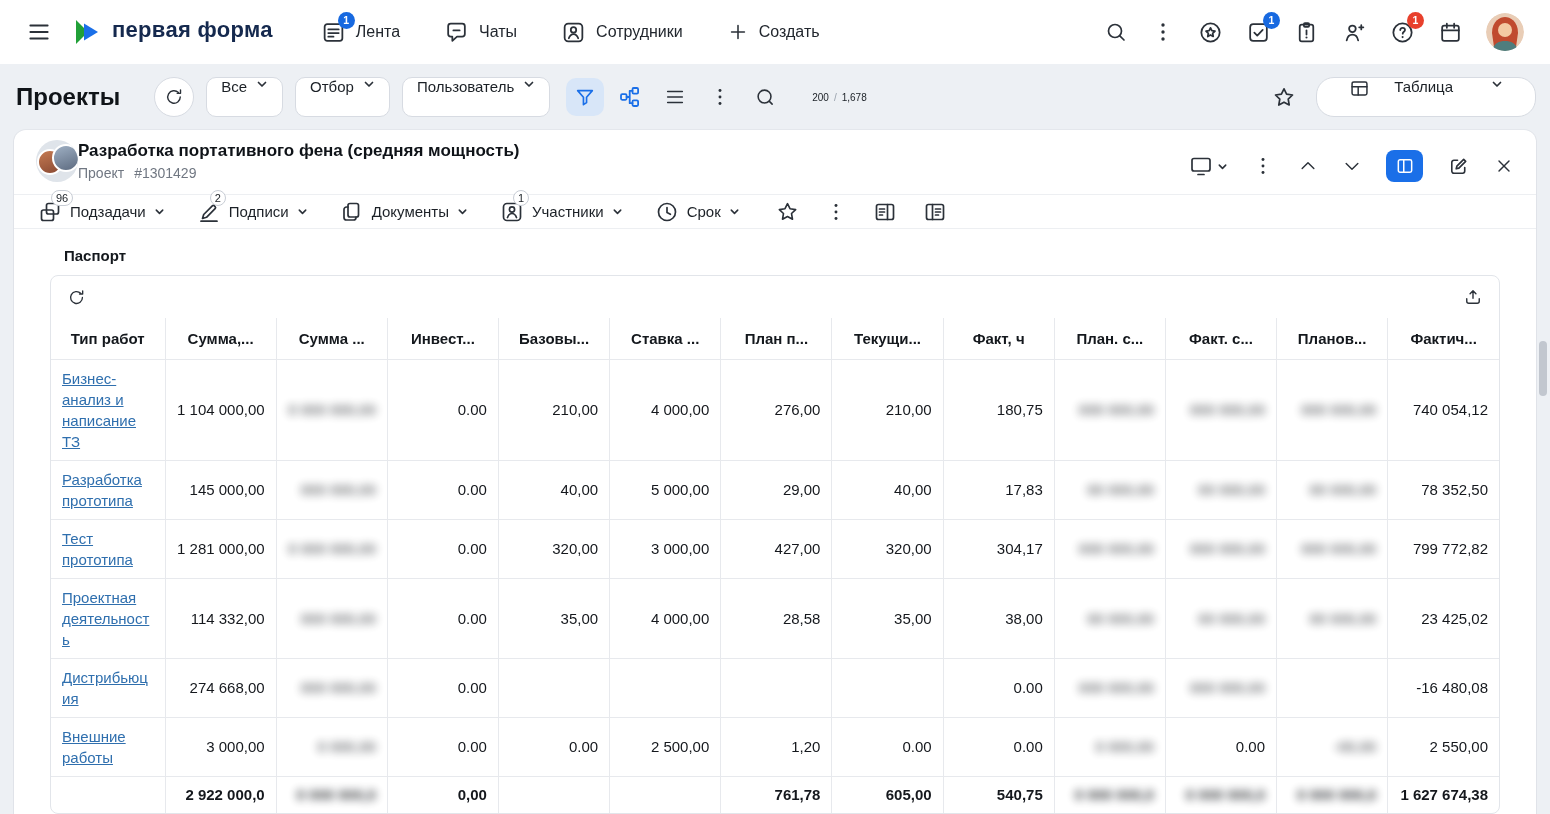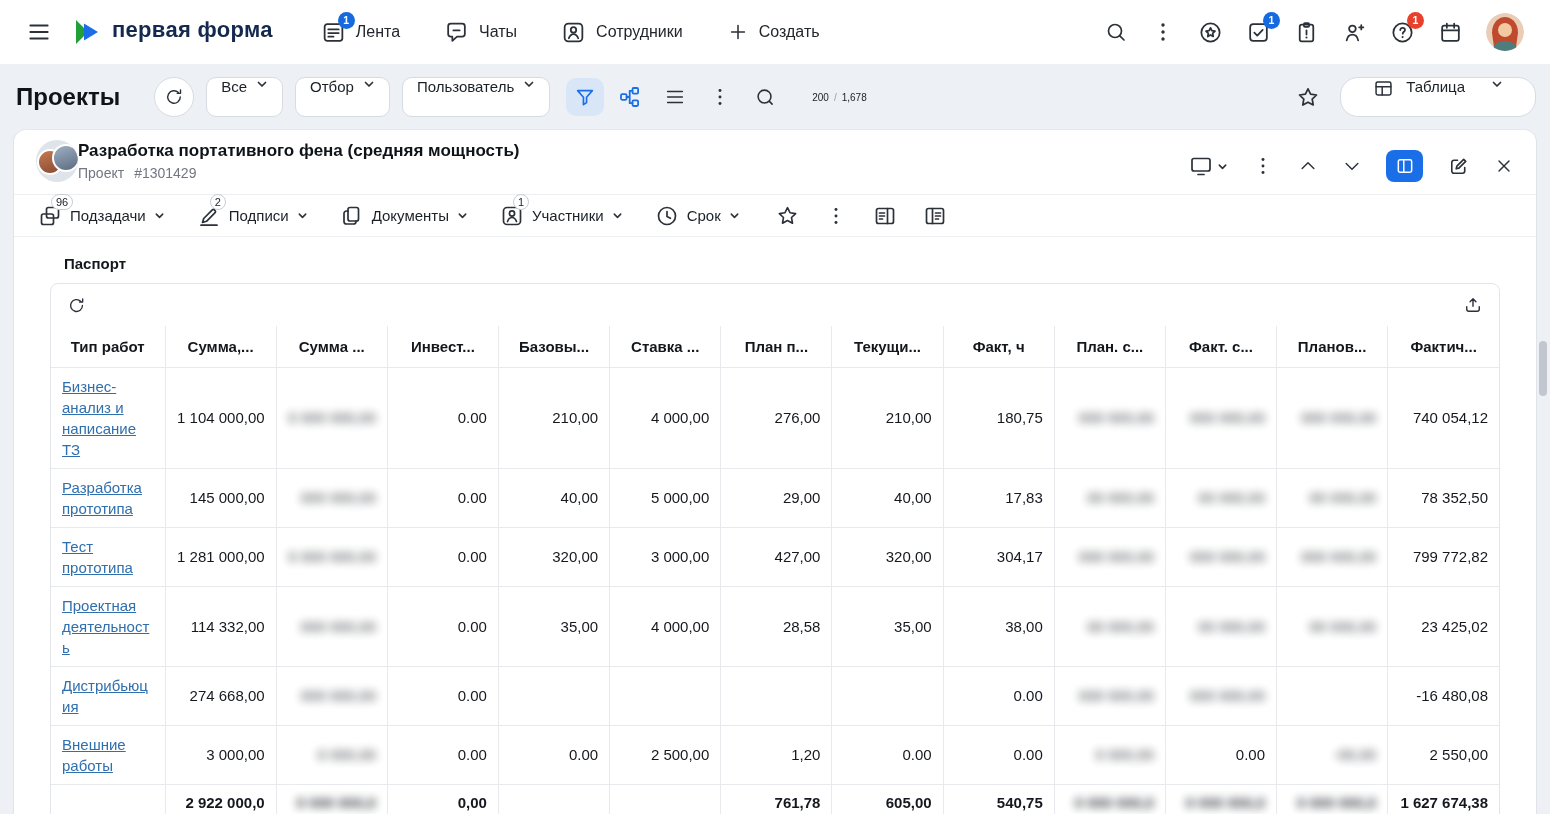--- a/index.html
+++ b/index.html
@@ -56,21 +56,21 @@
   .task-headings { line-height:1.25; }
   .task-title { font-size:17px; font-weight:700; color:#0f1318; }
   .task-sub { font-size:14px; color:#70778"#"; }
   .task-sub { font-size:14px; color:#707782; display:flex; gap:10px; margin-top:3px; }
   .card-actions { margin-left:auto; display:flex; align-items:center; gap:24px; }
   .card-actions > * { cursor:pointer; }
   .with-chev { display:flex; align-items:center; gap:4px; }
   .blue-tile { width:37px; height:32px; background:#1a6fe8; border-radius:8px; display:flex; align-items:center; justify-content:center; }
 
   
-  .tabs { display:flex; align-items:center; gap:32px; padding:0 24px; height:43px;
+  .tabs { display:flex; align-items:center; gap:32px; padding:0 24px; height:35px;
           border-top:1px solid #edeff2; border-bottom:1px solid #edeff2; }
   .tab { display:flex; align-items:center; gap:8px; font-size:15px; color:#1c2127; cursor:pointer; }
   .tab-badge { position:absolute; top:-10px; left:13px; background:#fff; border:1px solid #c8cdd5;
                border-radius:8px; font-size:11px; padding:0 4px; color:#1b2026; line-height:14px; white-space:nowrap; }
   .tab-extra { display:flex; align-items:center; gap:26px; margin-left:4px; }
   .tab-extra > * { cursor:pointer; }
 
   
   .content { padding:18px 36px 18px; }
   .section-title { font-weight:700; font-size:15px; color:#14181d; margin:0 0 11px 14px; }
@@ -280,21 +280,21 @@
   </div>
   <span class="counter">
     <span>200</span><span class="sep">/</span><span>1,678</span>
   </span>
   <div class="toolbar-right">
     <span style="cursor:pointer">
       <svg width="24" height="24" viewBox="0 0 24 24">
           <path class="st" d="m12 3.8 2.6 5.3 5.9.9-4.3 4.1 1 5.9-5.2-2.8-5.2 2.8 1-5.9-4.3-4.1 5.9-.9z"></path>
         </svg>
     </span>
-    <span class="pill" style="padding:0 32px; gap:12px;border-radius:18px;">
+    <span class="pill" style="padding:0 32px; gap:24px;border-radius:18px;">
       <svg width="21" height="21" viewBox="0 0 24 24">
           <rect class="st" x="3.5" y="4.5" width="17" height="15" rx="2"></rect>
           <path class="st" d="M3.5 10h17M10.5 10v9.5"></path>
         </svg>
       <span>Таблица</span>
       <svg width="12" height="12" viewBox="0 0 12 12" style="margin-left:14px">
           <path d="m2.5 4.5 3.5 3.5 3.5-3.5" class="st" stroke-width="1.5"></path>
         </svg>
     </span>
   </div>

